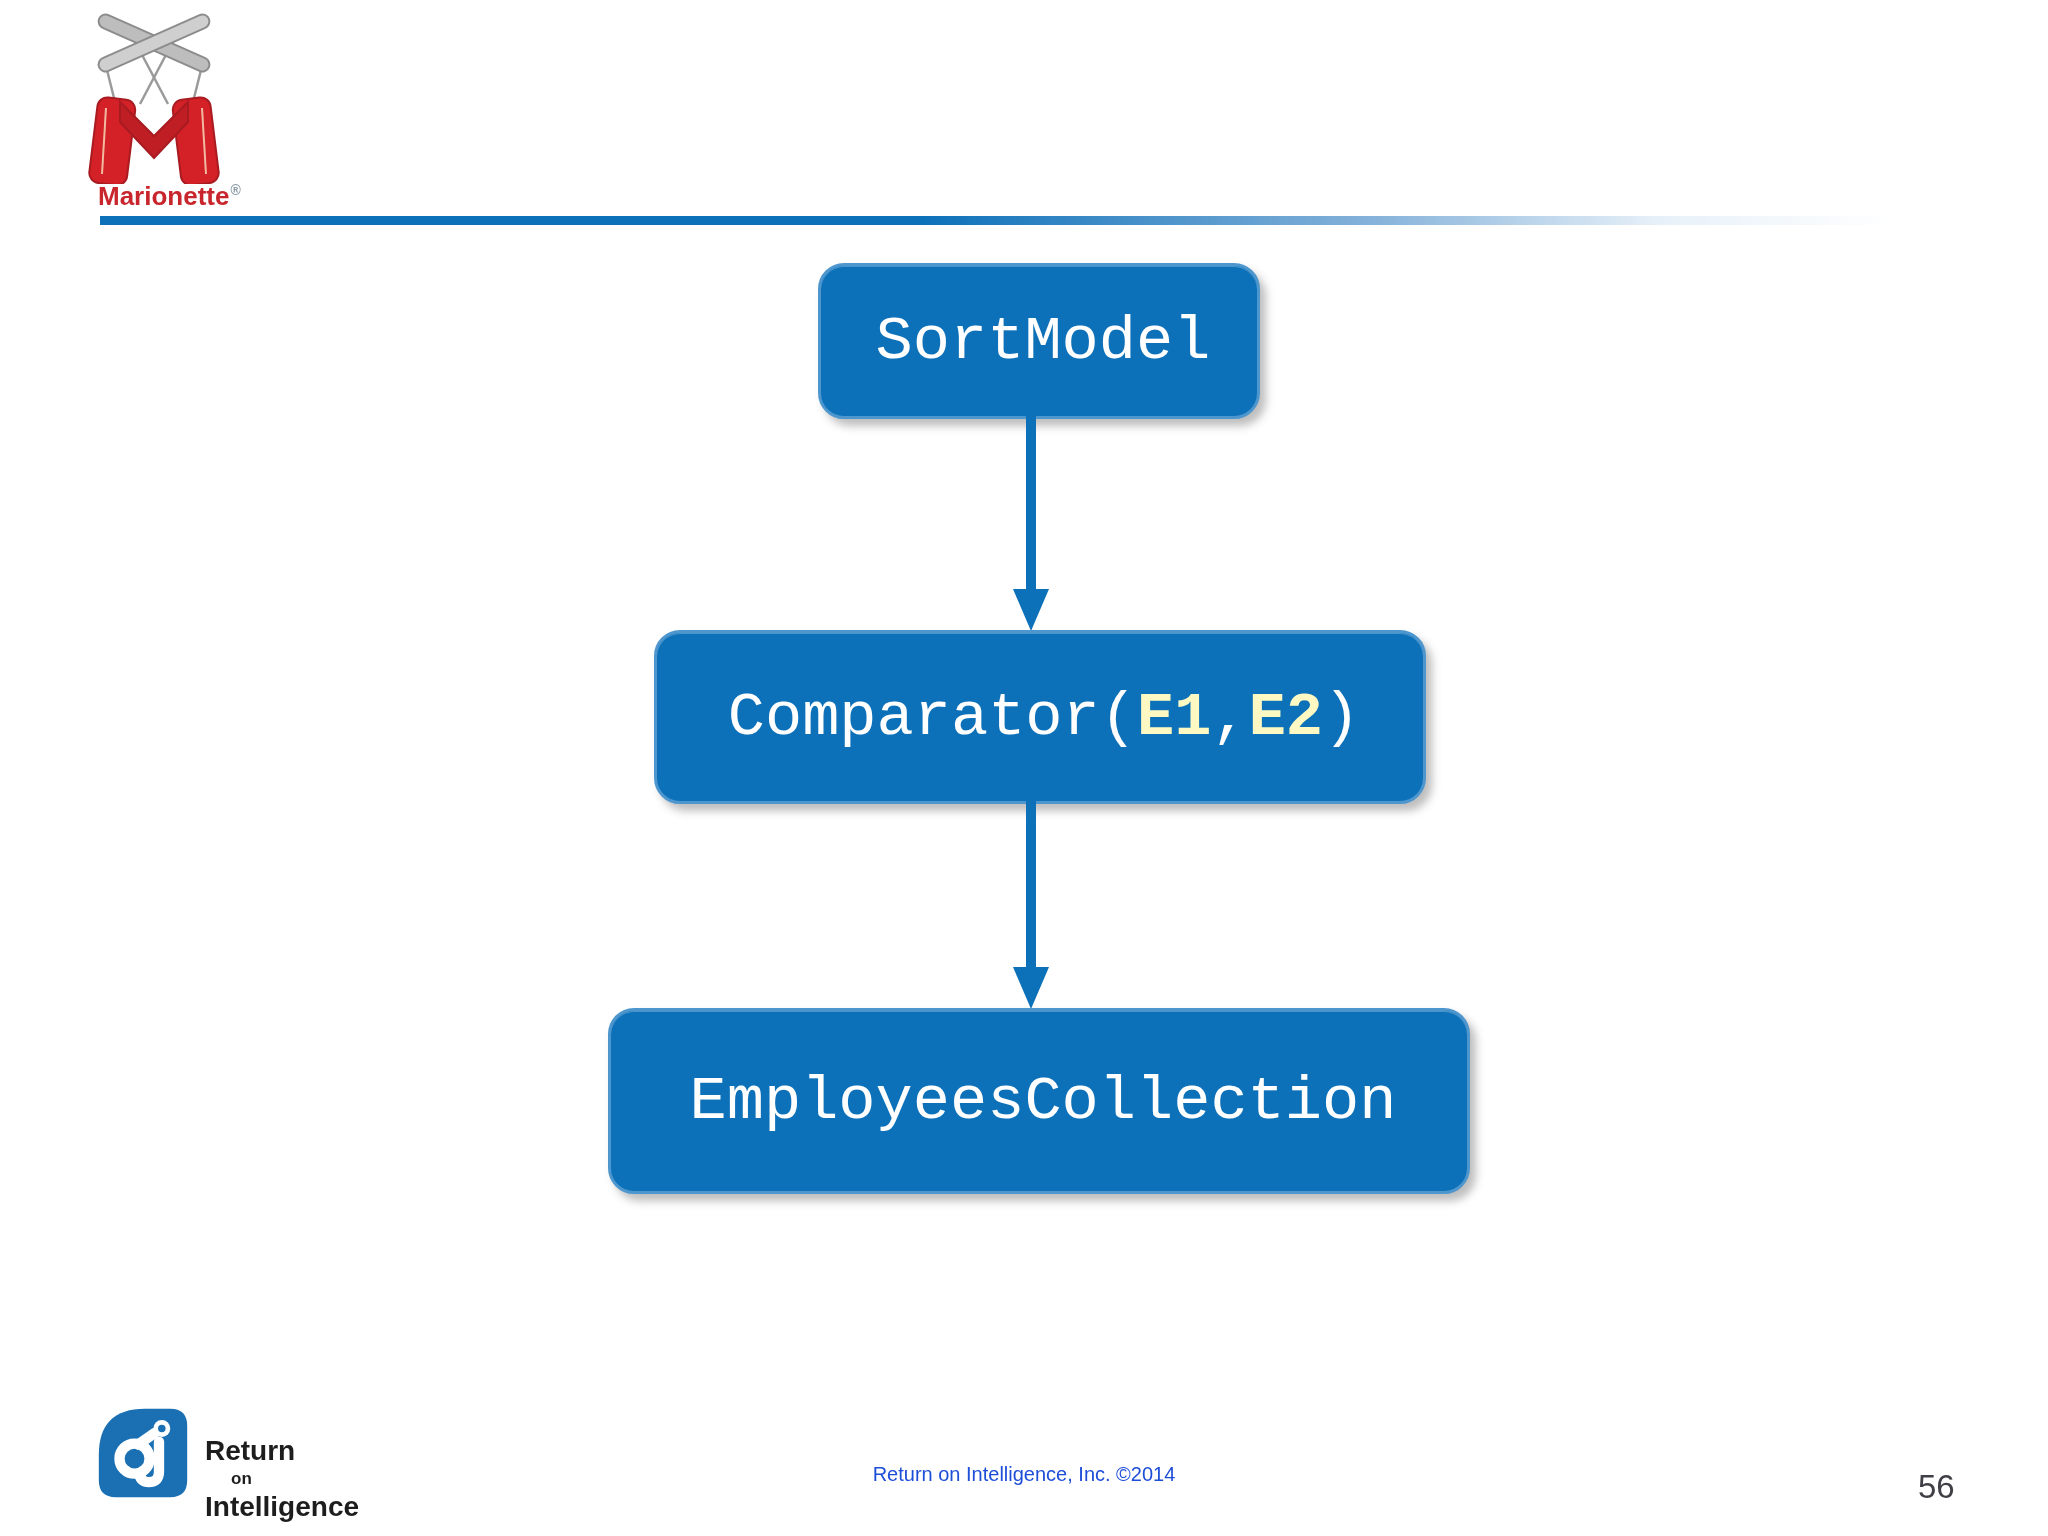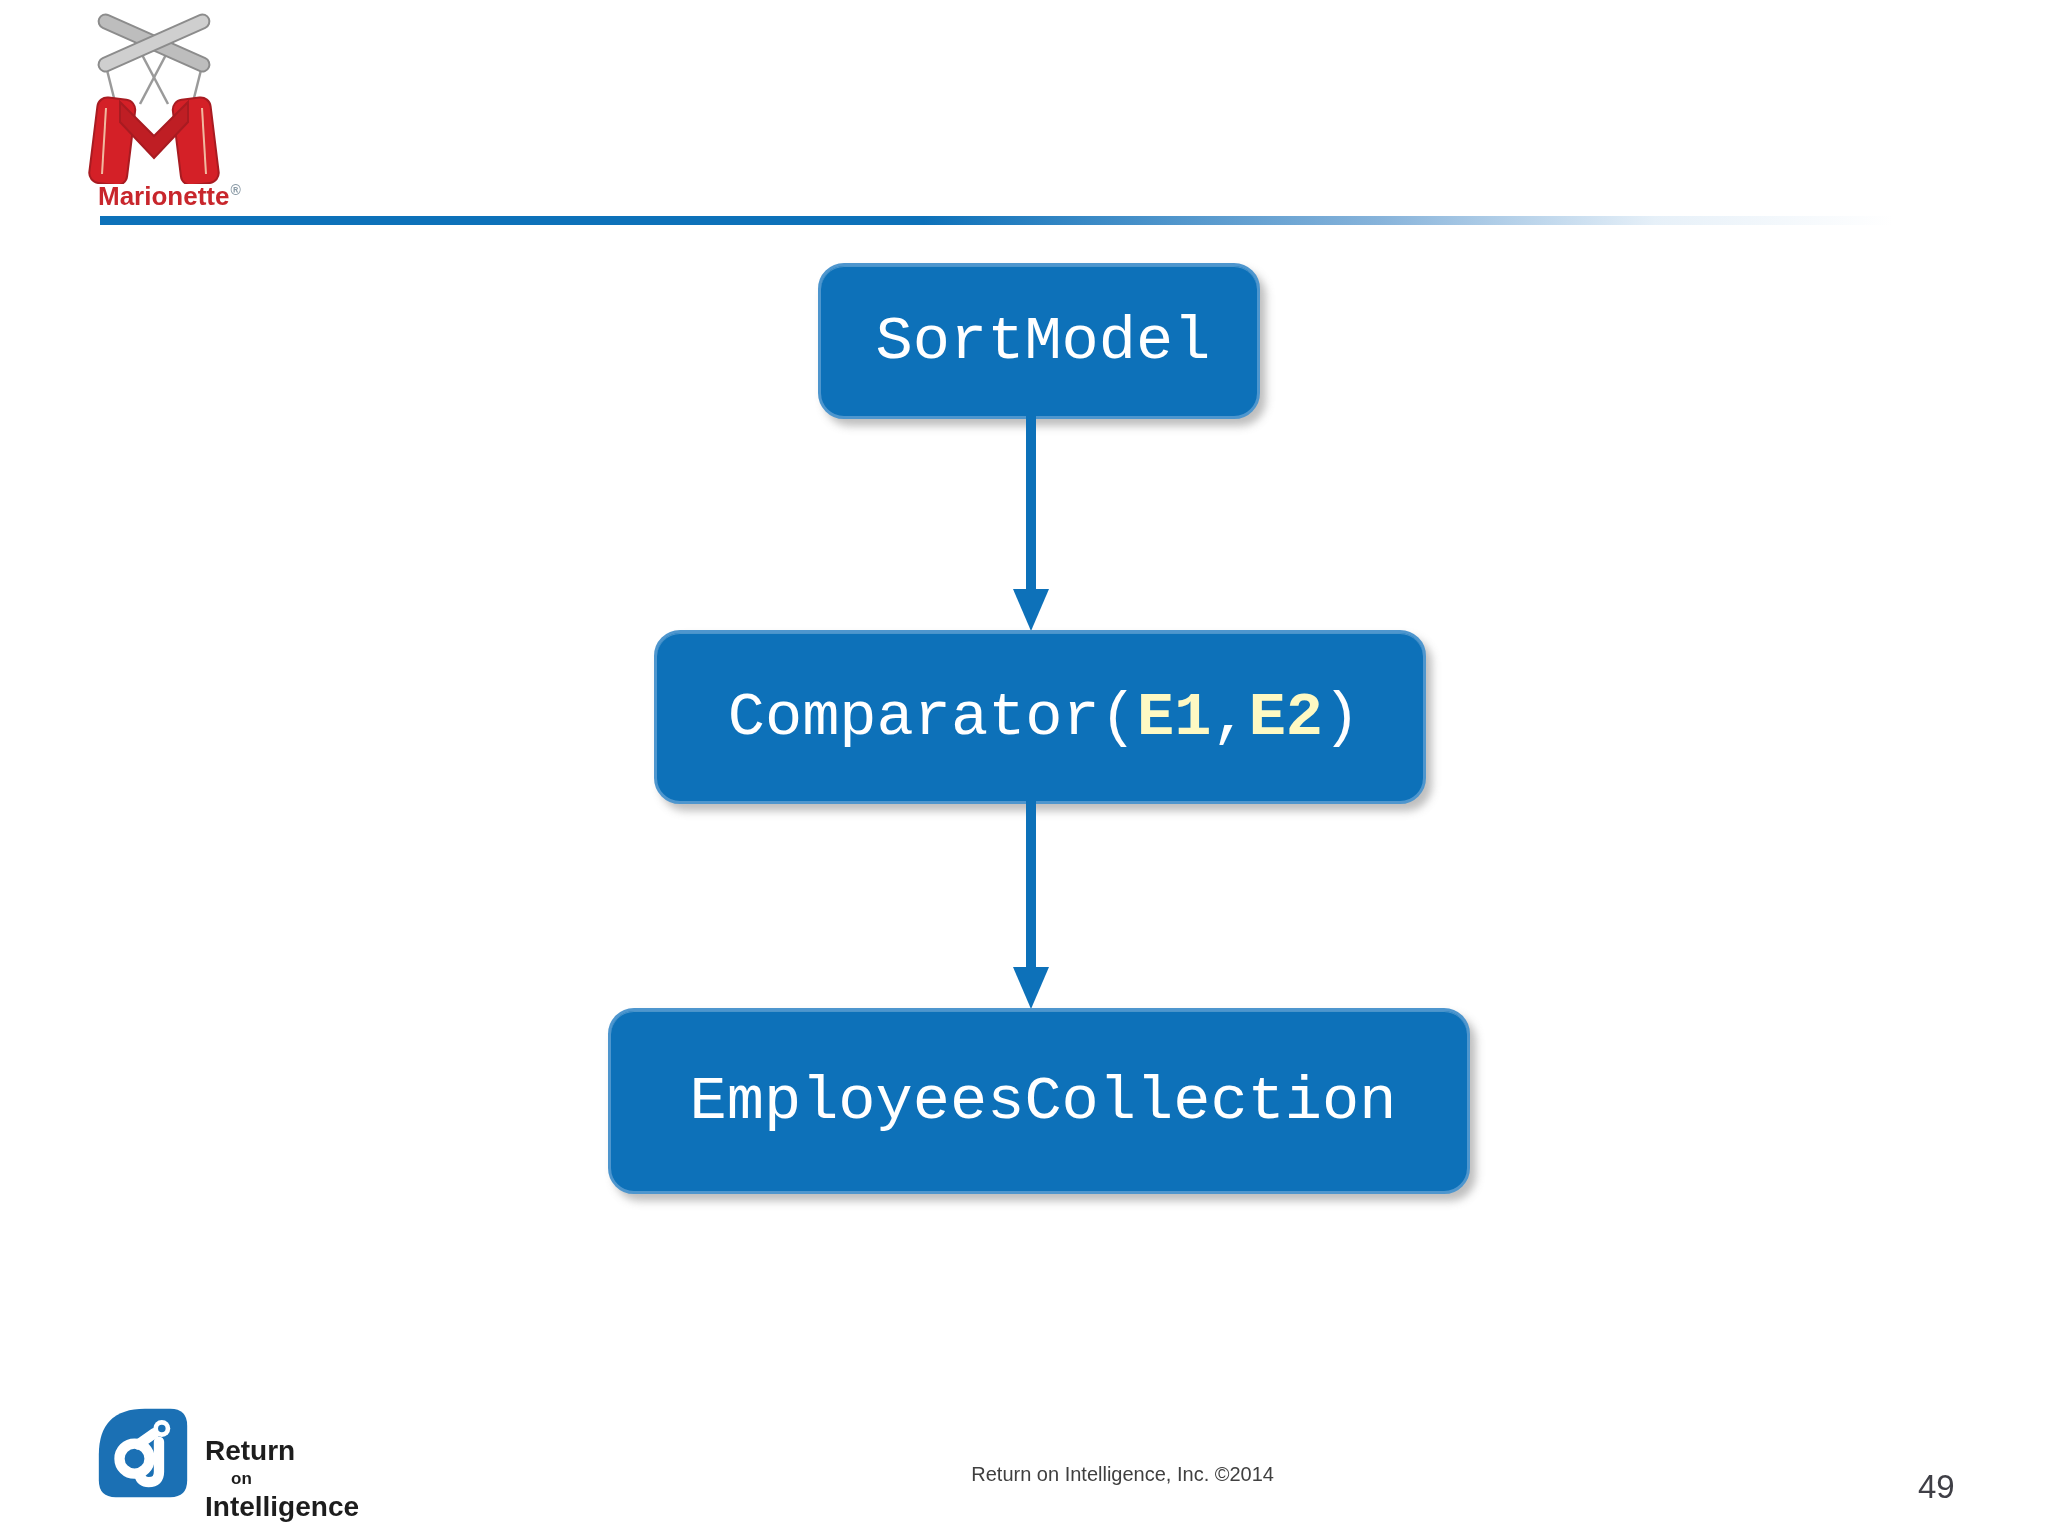--- a/index.html
+++ b/index.html
@@ -72,21 +72,21 @@
   .ri-logo { position: absolute; left: 96px; top: 1406px; width: 94px; height: 94px; }
   .footer-brand {
     position: absolute; left: 205px; top: 1436px;
     color: #1d1d1d; font-weight: bold; line-height: 1.05;
   }
   .footer-brand .l1 { font-size: 28px; }
   .footer-brand .l2 { font-size: 17px; margin: 5px 0 4px 26px; }
   .footer-brand .l3 { font-size: 28px; text-align: center; }
   .footer-copyright {
     position: absolute; left: 774px; top: 1460px; width: 500px;
-    text-align: right; color: #404040; font-size: 20px; line-height: 1.45;
+    text-align: center; color: #1d4ed8; font-size: 20px; line-height: 1.45;
   }
   .page-number {
     position: absolute; left: 1918px; top: 1468px;
     font-size: 33px; color: #3f3f46;
   }
 </style>
 </head>
 <body>
 
 <div class="slide">
@@ -155,15 +155,15 @@
   <div class="footer-brand">
     <div class="l1">Return</div>
     <div class="l2">on</div>
     <div class="l3">Intelligence</div>
   </div>
 
   <div class="footer-copyright">
     <div>Return on Intelligence, Inc. ©2014</div>
   </div>
 
-  <div class="page-number">49</div>
+  <div class="page-number">56</div>
 
 </div>
 
 </body></html>

